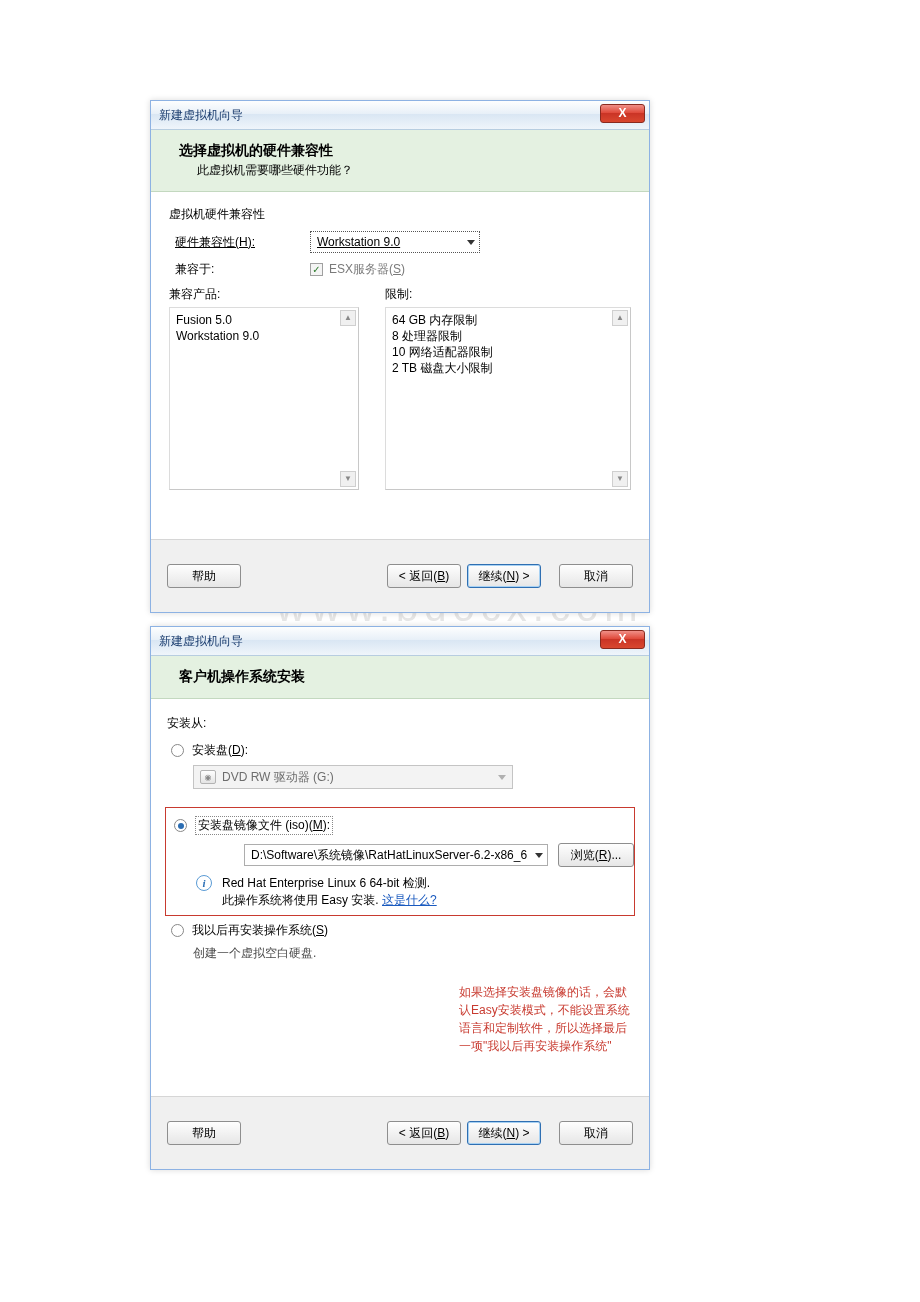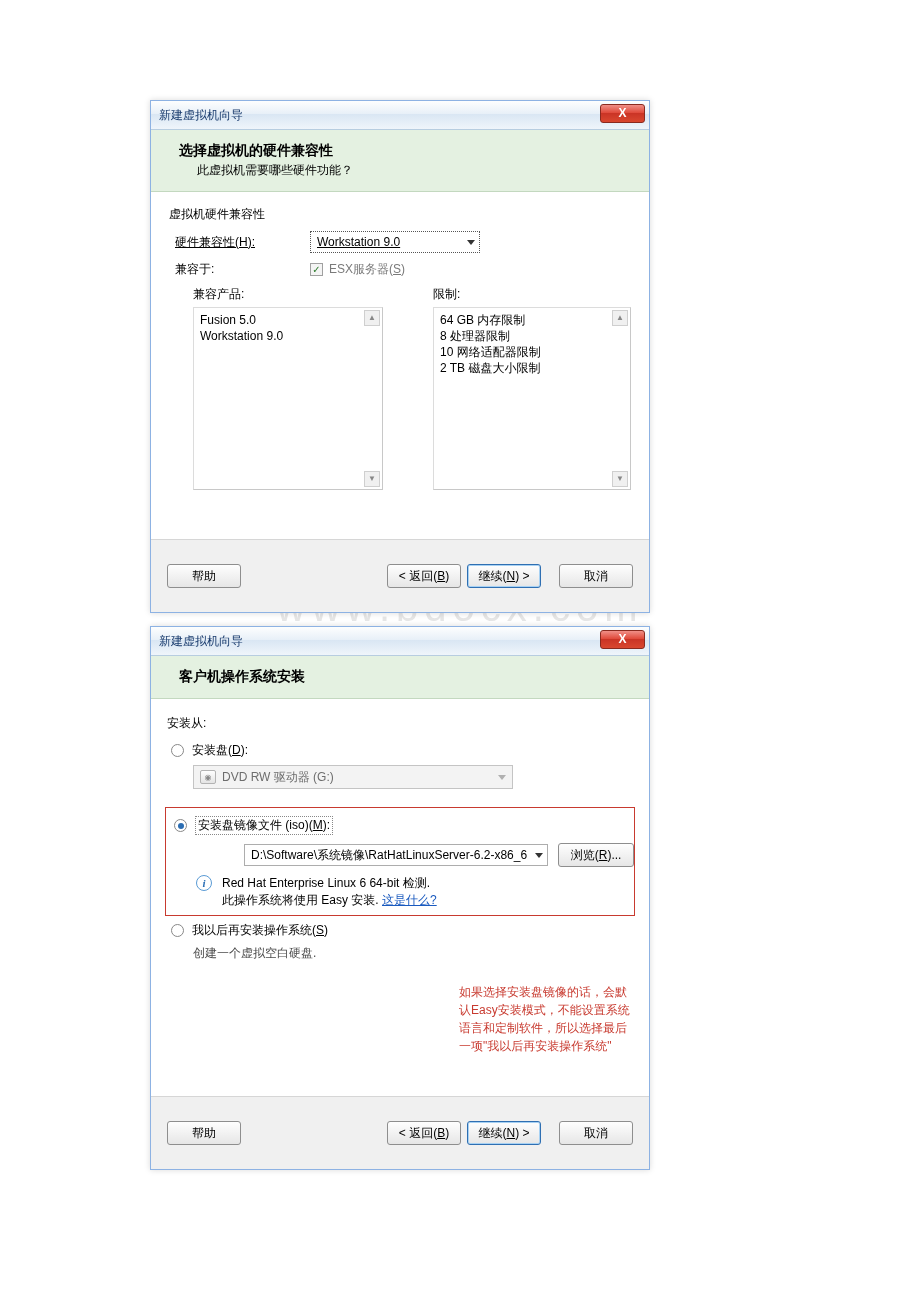--- a/index.html
+++ b/index.html
@@ -77,21 +77,21 @@
   }
   .checkbox {
     display:inline-flex;align-items:center;gap:6px;color:#7a7a7a;
   }
   .checkbox .box {
     width:13px;height:13px;border:1px solid #a0a0a0;background:#f4f4f4;display:flex;align-items:center;justify-content:center;font-size:10px;color:#2a7a2a;
   }
   .two-col {
     display:flex;gap:26px;margin-top:6px;
   }
-  .two-col .col { flex:1;margin-left:24px; }
+  .two-col .col { flex:1; }
   .col-header { margin-bottom:4px; }
   .listbox {
     border:1px solid #c8c8c8;
     border-top-color:#dcdcdc;
     border-left-color:#dcdcdc;
     background:#fff;
     height:183px;
     position:relative;
     padding:4px 6px;
     line-height:16px;

